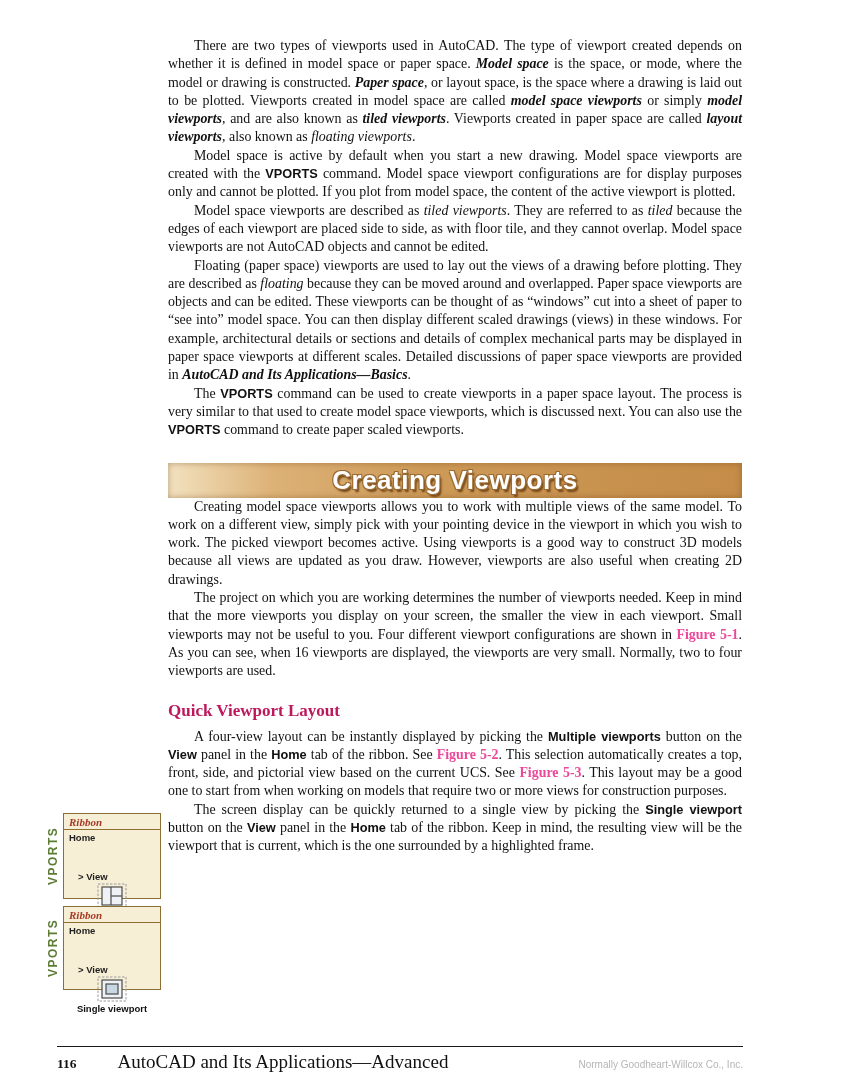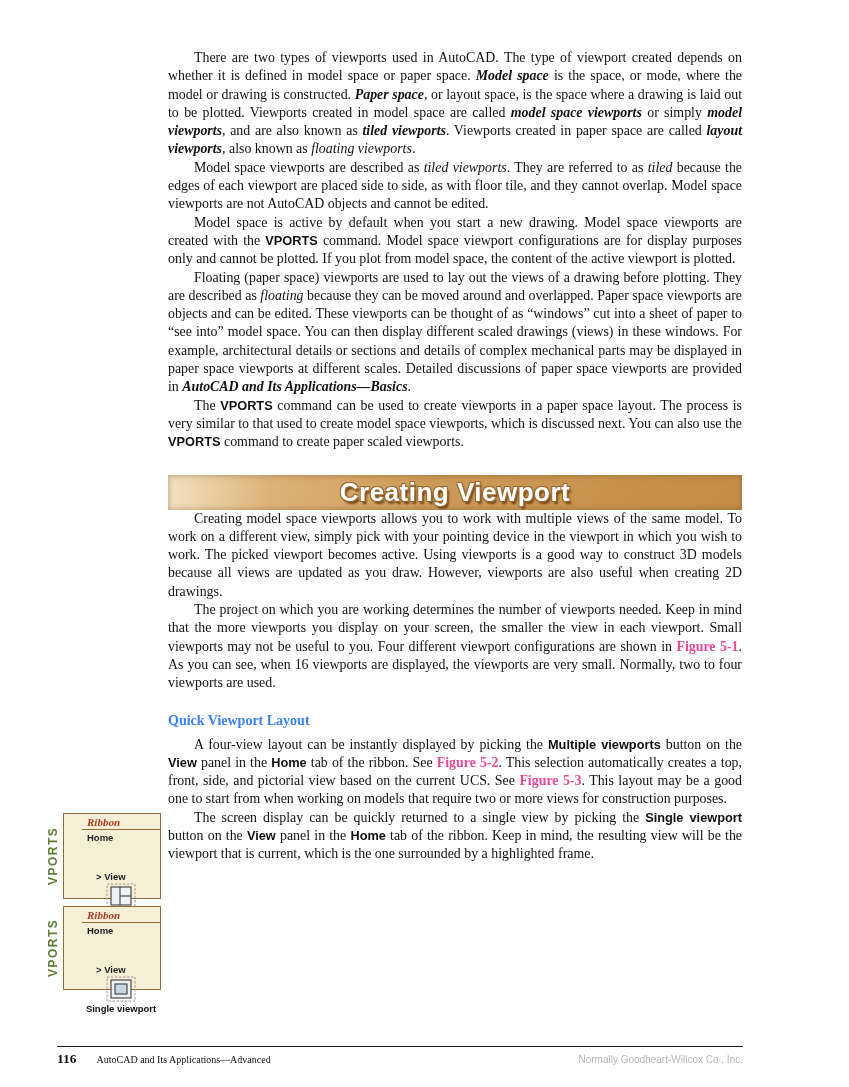--- a/index.html
+++ b/index.html
@@ -1,20 +1,20 @@
 <!DOCTYPE html>
 <html><head>
 <meta charset="utf-8">
 <style>
   * { margin:0; padding:0; box-sizing:border-box; }
   html,body { width:849px; height:1087px; background:#ffffff; overflow:hidden; }
   body { position:relative; font-family:"Liberation Serif", serif; color:#111; }
 
   
-  .content { position:absolute; left:168px; top:49px; width:574px; }
+  .content { position:absolute; left:168px; top:37px; width:574px; }
   p.body { font-size:13.9px; line-height:18.3px; text-align:justify; text-indent:26px; margin:0; }
   .bi  { font-weight:bold; font-style:italic; }
   .i   { font-style:italic; }
   .cmd { font-family:"Liberation Sans", sans-serif; font-weight:bold; font-size:0.92em; }
   .fig { color:#ec4899; font-weight:bold; }
 
   
   .banner {
     margin-top:23px; height:35px;
     background:linear-gradient(90deg,#f2e2c0 0%, #ddb277 18%, #cd9a58 45%, #c48c47 100%);
@@ -23,72 +23,72 @@
   }
   .banner-title {
     font-family:"Liberation Sans", sans-serif; font-weight:bold; font-size:26px;
     letter-spacing:.5px; color:#ffffff;
     text-shadow:-1px -1px 0 #9c6a30, 1px -1px 0 #9c6a30, -1px 1px 0 #9c6a30,
                  1px 1px 0 #9c6a30, 2px 3px 2px #6e4316;
   }
   .after-banner { margin-top:19px; }
 
   h2.subheading {
-    margin:20px 0 7px; font-size:14px; font-weight:bold; color:#3b82f6;
+    margin:20px 0 7px; font-size:17px; font-weight:bold; color:#be185d;
     font-family:"Liberation Serif", serif;
   }
 
   
   .ref-unit { position:absolute; left:42px; width:119px; display:flex; }
   .cmd-vertical {
     width:21px; display:flex; align-items:center; justify-content:center;
     writing-mode:vertical-rl; transform:rotate(180deg);
     font-family:"Liberation Sans", sans-serif; font-weight:bold; font-size:12px;
     letter-spacing:1.5px; color:#5d7d35;
   }
   .ref-box {
     flex:1; background:#f7eed6; border:1.6px solid #8d6e35;
-    display:flex; flex-direction:column;padding-left:18px;
+    display:flex; flex-direction:column;
   }
   .ribbon-head {
     font-family:"Liberation Serif", serif; font-style:italic; font-weight:bold;
     font-size:11px; color:#a63a25; padding:2px 5px 1px;
     border-bottom:1px solid #8d6e35;
   }
   .ribbon-path { padding:2px 5px 0; font-family:"Liberation Sans", sans-serif;
     font-weight:bold; font-size:9.5px; line-height:11px; color:#222; }
   .path-l2 { padding-left:9px;margin-top:28px; }
   .vp-icon { flex:1; display:flex; align-items:center; justify-content:center; padding:1px 0; }
   .btn-label { font-family:"Liberation Sans", sans-serif; font-weight:bold;
     font-size:9.5px; text-align:center; padding:0 2px 4px; color:#111; }
 
   
   .footer-rule { position:absolute; left:57px; top:1046px; width:686px;
     border-top:1.6px solid #1a1a1a; }
   .footer { position:absolute; left:57px; top:1051px; width:686px;
-    display:flex; align-items:baseline; }
+    display:flex; align-items:baseline;gap:33px; }
   .page-num { font-weight:bold; font-size:13.5px; }
-  .book-title { margin-left:20px; font-size:10px;text-align:center; }
+  .book-title { margin-left:8px; font-size:19px;text-align:center; }
   .copyright { margin-left:auto; font-family:"Liberation Sans", sans-serif;
     font-size:10px; color:#b5b5b5; }
 </style>
 </head>
 <body>
 
 <div class="page">
 
   <main class="content">
     <p class="body"><span>There are two types of viewports used in AutoCAD. The type of viewport created depends on whether it is defined in model space or paper space. </span><span class="bi">Model space</span><span> is the space, or mode, where the model or drawing is constructed. </span><span class="bi">Paper space</span><span>, or layout space, is the space where a drawing is laid out to be plotted. Viewports created in model space are called </span><span class="bi">model space viewports</span><span> or simply </span><span class="bi">model viewports</span><span>, and are also known as </span><span class="bi">tiled viewports</span><span>. Viewports created in paper space are called </span><span class="bi">layout viewports</span><span>, also known as </span><span class="i">floating viewports</span><span>.</span></p>
+    <p class="body"><span>Model space is active by default when you start a new drawing. Model space viewports are created with the </span><span class="cmd">VPORTS</span><span> command. Model space viewport configurations are for display purposes only and cannot be plotted. If you plot from model space, the content of the active viewport is plotted.</span></p>
     <p class="body"><span>Model space viewports are described as </span><span class="i">tiled viewports</span><span>. They are referred to as </span><span class="i">tiled</span><span> because the edges of each viewport are placed side to side, as with floor tile, and they cannot overlap. Model space viewports are not AutoCAD objects and cannot be edited.</span></p>
-    <p class="body"><span>Model space is active by default when you start a new drawing. Model space viewports are created with the </span><span class="cmd">VPORTS</span><span> command. Model space viewport configurations are for display purposes only and cannot be plotted. If you plot from model space, the content of the active viewport is plotted.</span></p>
     <p class="body"><span>Floating (paper space) viewports are used to lay out the views of a drawing before plotting. They are described as </span><span class="i">floating</span><span> because they can be moved around and overlapped. Paper space viewports are objects and can be edited. These viewports can be thought of as “windows” cut into a sheet of paper to “see into” model space. You can then display different scaled drawings (views) in these windows. For example, architectural details or sections and details of complex mechanical parts may be displayed in paper space viewports at different scales. Detailed discussions of paper space viewports are provided in </span><span class="bi">AutoCAD and Its Applications—Basics</span><span>.</span></p>
     <p class="body"><span>The </span><span class="cmd">VPORTS</span><span> command can be used to create viewports in a paper space layout. The process is very similar to that used to create model space viewports, which is discussed next. You can also use the </span><span class="cmd">VPORTS</span><span> command to create paper scaled viewports.</span></p>
 
     <div class="banner">
-      <span class="banner-title">Creating Viewport</span>
+      <span class="banner-title">Creating Viewports</span>
     </div>
 
     <p class="body after-banner"><span>Creating model space viewports allows you to work with multiple views of the same model. To work on a different view, simply pick with your pointing device in the viewport in which you wish to work. The picked viewport becomes active. Using viewports is a good way to construct 3D models because all views are updated as you draw. However, viewports are also useful when creating 2D drawings.</span></p>
     <p class="body"><span>The project on which you are working determines the number of viewports needed. Keep in mind that the more viewports you display on your screen, the smaller the view in each viewport. Small viewports may not be useful to you. Four different viewport configurations are shown in </span><span class="fig">Figure 5-1</span><span>. As you can see, when 16 viewports are displayed, the viewports are very small. Normally, two to four viewports are used.</span></p>
 
     <h2 class="subheading">Quick Viewport Layout</h2>
 
     <p class="body"><span>A four-view layout can be instantly displayed by picking the </span><span class="cmd">Multiple viewports</span><span> button on the </span><span class="cmd">View</span><span> panel in the </span><span class="cmd">Home</span><span> tab of the ribbon. See </span><span class="fig">Figure 5-2</span><span>. This selection automatically creates a top, front, side, and pictorial view based on the current UCS. See </span><span class="fig">Figure 5-3</span><span>. This layout may be a good one to start from when working on models that require two or more views for construction purposes.</span></p>
     <p class="body"><span>The screen display can be quickly returned to a single view by picking the </span><span class="cmd">Single viewport</span><span> button on the </span><span class="cmd">View</span><span> panel in the </span><span class="cmd">Home</span><span> tab of the ribbon. Keep in mind, the resulting view will be the viewport that is current, which is the one surrounded by a highlighted frame.</span></p>
   </main>

